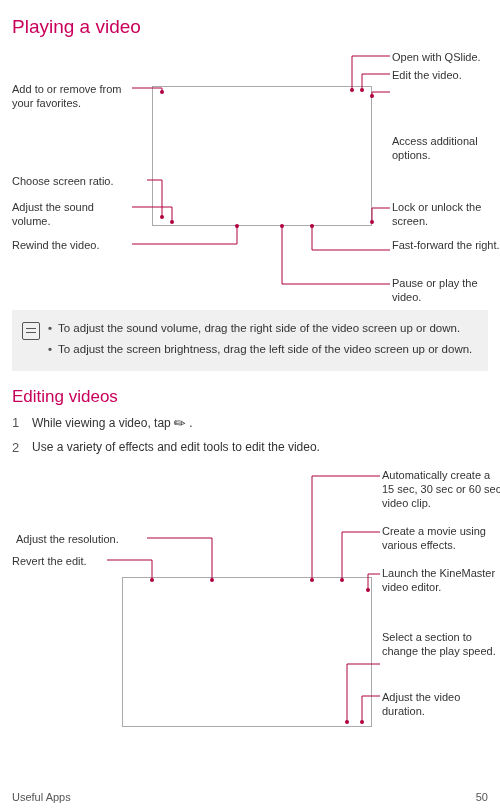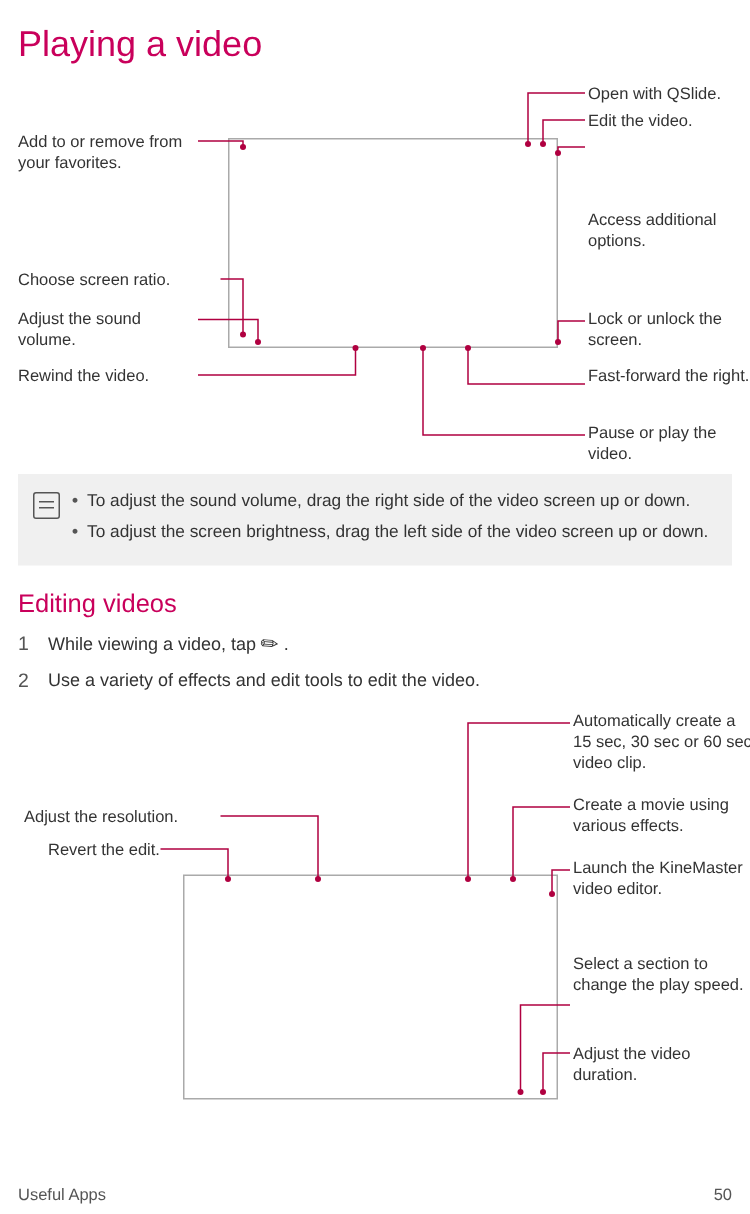--- a/index.html
+++ b/index.html
@@ -8,21 +8,21 @@
     height: 809px;
     font-family: Arial, Helvetica, sans-serif;
     font-size: 12px;
     color: #333;
     padding: 16px 12px 8px 12px;
     position: relative;
     background: #fff;
   }
   .h1 {
     color: #c9005b;
-    font-size: 24px;
+    font-size: 19px;
     font-weight: 500;
     margin-bottom: 14px;
   }
   .h2 {
     color: #c9005b;
     font-size: 17px;
     font-weight: 500;
     margin-top: 16px;
     margin-bottom: 6px;
   }
@@ -180,21 +180,21 @@
   </li>
   <li>
     <span class="num">2</span>
     <span>Use a variety of effects and edit tools to edit the video.</span>
   </li>
 </ol>
 
 <div class="diagram2">
 
   <div class="callout-left" style="left:4px; top:70px; width:150px;">Adjust the resolution.</div>
-  <div class="callout-left" style="left:20px; top:92px; width:150px;">Revert the edit.</div>
+  <div class="callout-left" style="left:0; top:92px; width:150px;">Revert the edit.</div>
 
   <div class="callout-right" style="left:370px; top:6px; width:120px;">Automatically create a 15 sec, 30 sec or 60 sec video clip.</div>
   <div class="callout-right" style="left:370px; top:62px; width:120px;">Create a movie using various effects.</div>
   <div class="callout-right" style="left:370px; top:104px; width:120px;">Launch the KineMaster video editor.</div>
   <div class="callout-right" style="left:370px; top:168px; width:120px;">Select a section to change the play speed.</div>
   <div class="callout-right" style="left:370px; top:228px; width:120px;">Adjust the video duration.</div>
 
   <div class="screen" id="screen2"></div>
 
   <svg class="lines" width="500" height="280">

